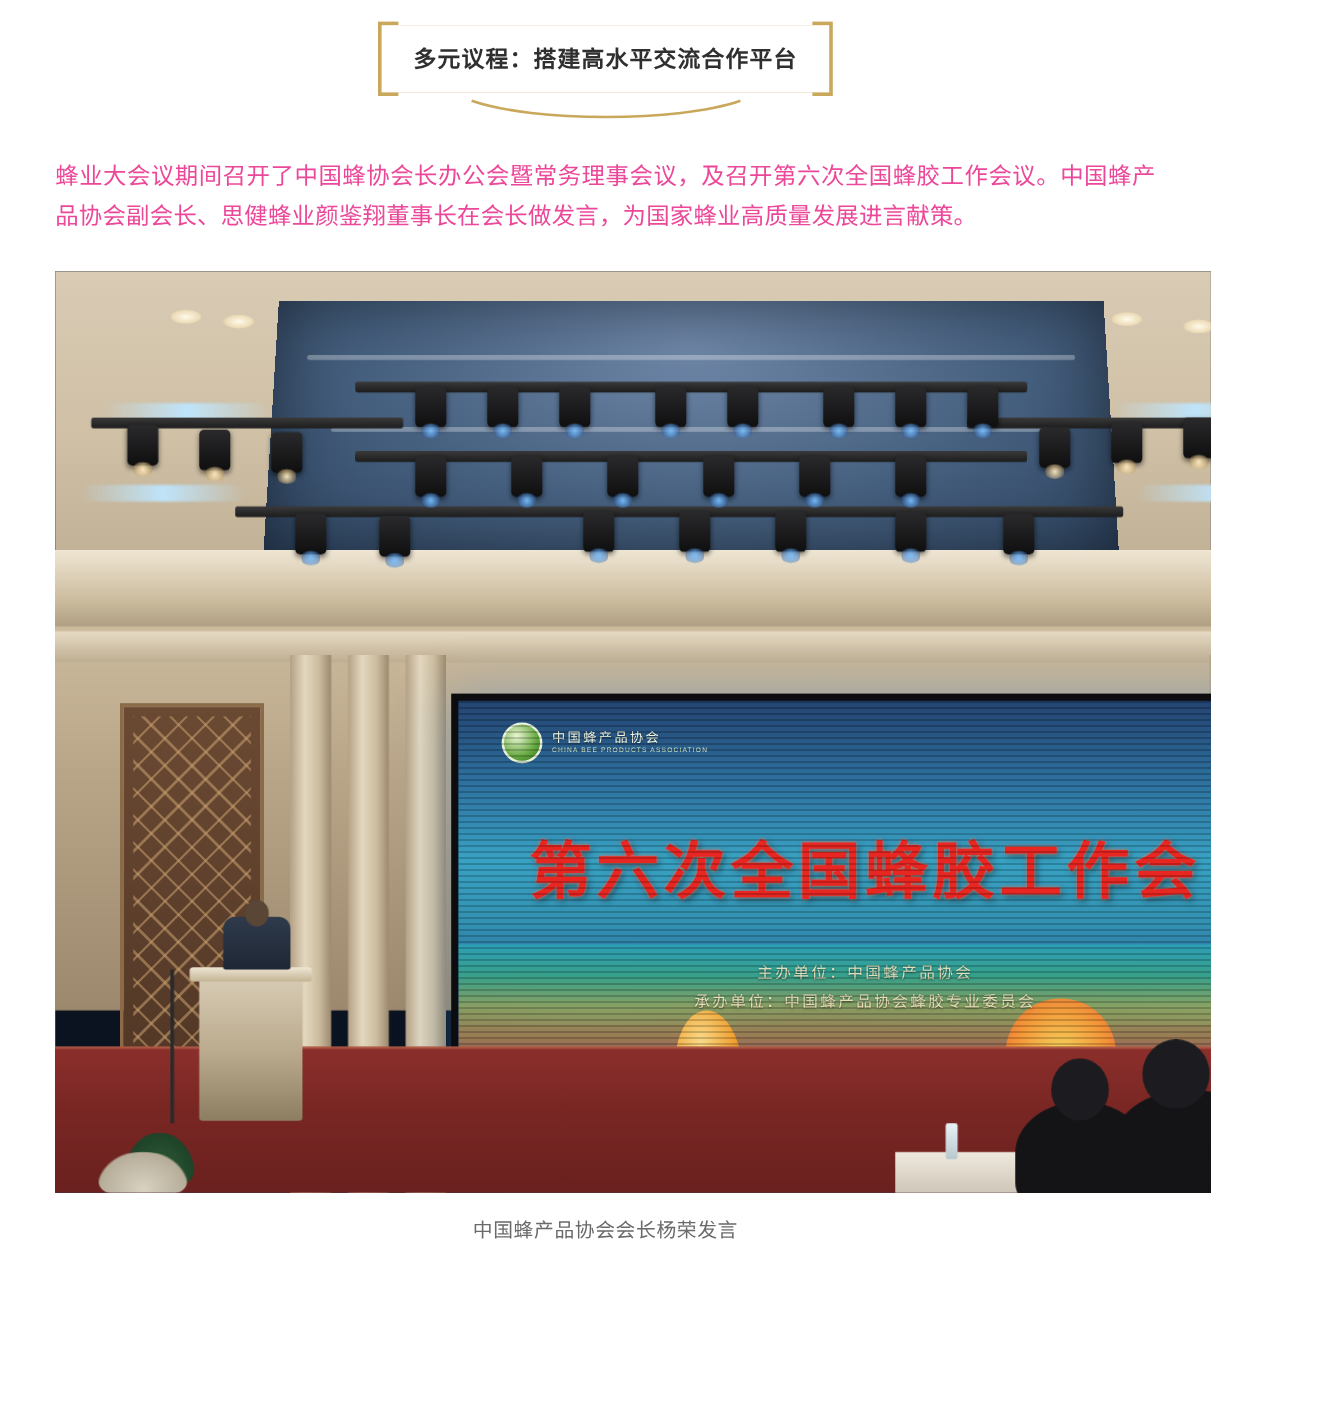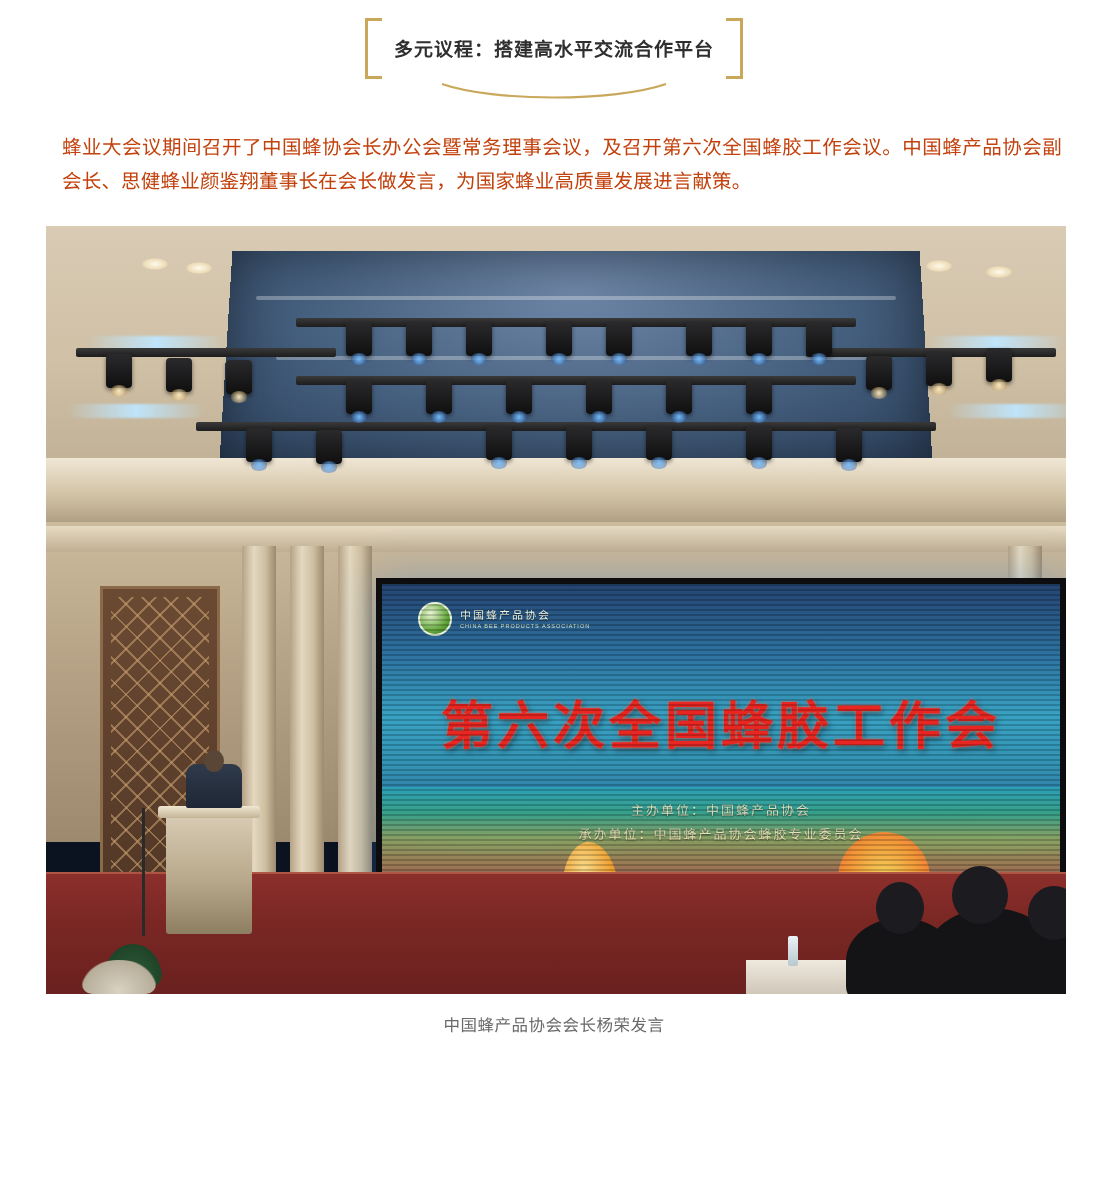--- a/index.html
+++ b/index.html
@@ -10,21 +10,21 @@
   }
   body {
     width: 1108px;
     min-height: 1180px;
     font-family: "Liberation Sans", "DejaVu Sans", sans-serif;
     color: #3c3c3c;
     -webkit-font-smoothing: antialiased;
   }
   .page {
     position: relative;
-    width: 1108px;
+    width: 1009px;
     min-height: 1180px;
     box-sizing: border-box;
     overflow: hidden;
   }
 
   
   .heading-wrap {
     position: relative;
     height: 108px;
     display: flex;
@@ -78,24 +78,24 @@
     width: 240px;
     height: 22px;
   }
 
   
   .body-copy {
     padding: 0 46px;
     margin-top: 22px;
   }
   .body-copy p {
-    margin: 0 0 4px 16px;
+    margin: 0 0 4px 0;
     font-size: 19.5px;
     line-height: 1.75;
-    color: #c2410c;
+    color: #ec4899;
     text-align: justify;
     letter-spacing: 0.2px;
   }
 
   
   .photo-wrap {
     margin: 28px 46px 0 46px;
     position: relative;
   }
   .photo {

